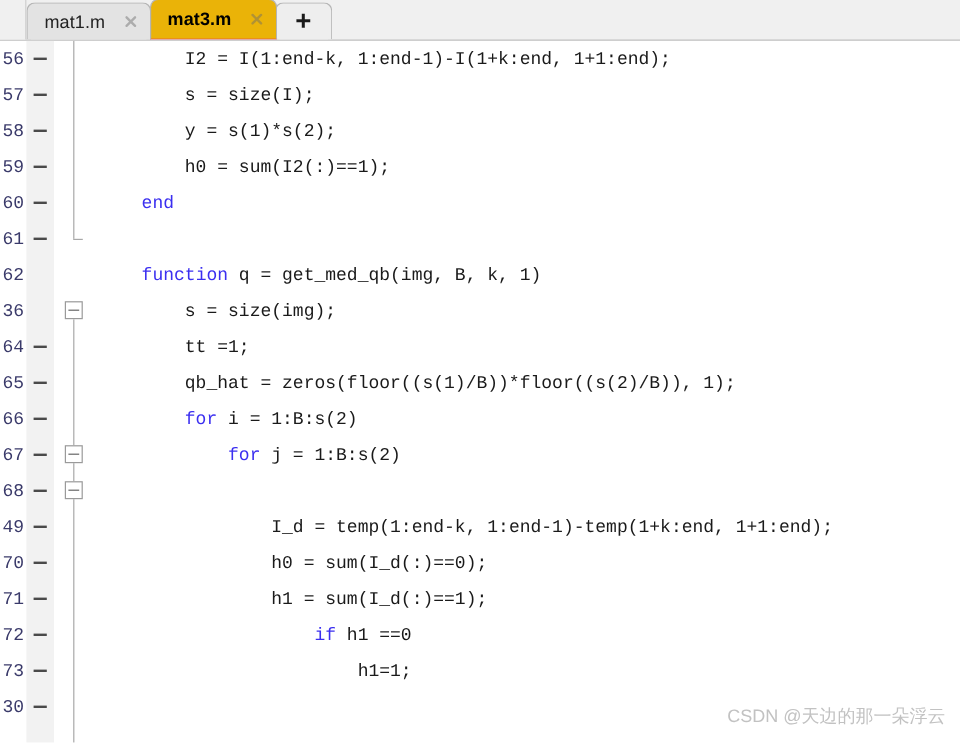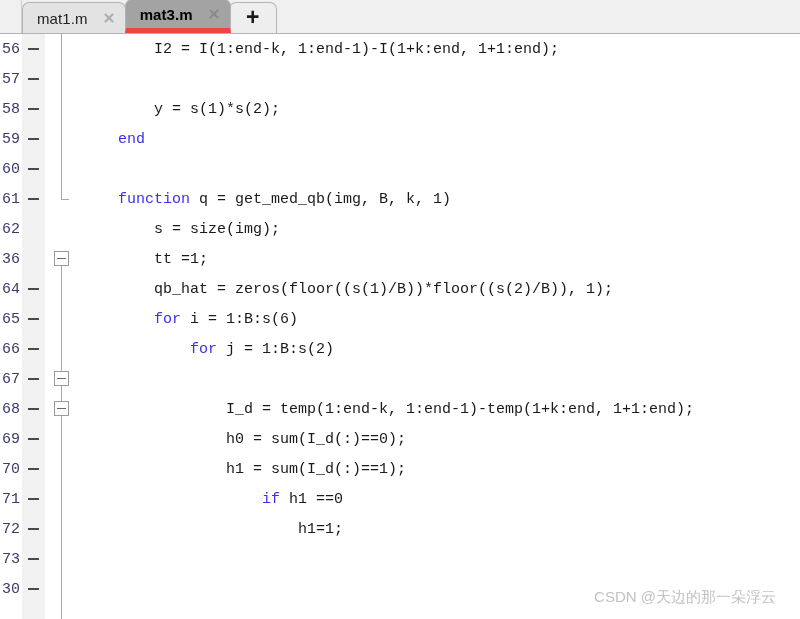--- a/index.html
+++ b/index.html
@@ -50,24 +50,24 @@
     border: 1px solid #b4b4b4;
     border-bottom: none;
     border-top-left-radius: 7px;
     border-top-right-radius: 7px;
     margin-right: -1px;
     box-sizing: border-box;
     position: relative;
     cursor: default;
   }
   .tab.active {
-    background: #a3a3a3;
+    background: #eab308;
     height: 34px;
     z-index: 4;
-    border-bottom: 5px solid #ef4444;
+    border-bottom: 1px solid #ef4444;
   }
   .tab-label {
     font-family: "Liberation Sans", sans-serif;
     font-size: 15px;
     color: #222222;
     white-space: nowrap;
     letter-spacing: 0.1px;
   }
   .tab.active .tab-label {
     color: #000000;
@@ -226,21 +226,21 @@
     font-family: "Liberation Mono", monospace;
     font-size: 15px;
     color: #1a1a1a;
     padding-left: 4px;
     letter-spacing: 0px;
   }
   .kw { color: #3b2ff0; }
 
   .watermark {
     position: absolute;
-    right: 24px;
+    right: 12px;
     bottom: 12px;
     font-family: "Liberation Sans", sans-serif;
     font-size: 15px;
     color: #c2c2c2;
     white-space: nowrap;
     pointer-events: none;
     z-index: 9;
   }
 </style>
 </head>
@@ -337,21 +337,21 @@
               <span></span>
             </span>
           </div>
           <div class="num-row">
             <span class="num-text">68</span>
             <span class="num-dash">
               <span></span>
             </span>
           </div>
           <div class="num-row">
-            <span class="num-text">69</span>
+            <span class="num-text">49</span>
             <span class="num-dash">
               <span></span>
             </span>
           </div>
           <div class="num-row">
             <span class="num-text">70</span>
             <span class="num-dash">
               <span></span>
             </span>
           </div>
@@ -389,29 +389,30 @@
           <div class="fold-line" style="top: 232px; bottom: 0px;"></div>
           <div class="fold-box" style="top: 217px;"></div>
           <div class="fold-box" style="top: 337px;"></div>
           <div class="fold-box" style="top: 367px;"></div>
         </div>
     </div>
 
     <div class="code-area">
       <div id="code-host">
           <div class="code-row"><span>        </span><span>I2 = I(1:end-k, 1:end-1)-I(1+k:end, 1+1:end);</span></div>
-          <div class="code-row"><span>        </span></div>
+          <div class="code-row"><span>        </span><span>s = size(I);</span></div>
           <div class="code-row"><span>        </span><span>y = s(1)*s(2);</span></div>
+          <div class="code-row"><span>        </span><span>h0 = sum(I2(:)==1);</span></div>
           <div class="code-row"><span>    </span><span class="kw">end</span><span></span></div>
           <div class="code-row"><span></span><span></span></div>
           <div class="code-row"><span>    </span><span class="kw">function</span><span> q = get_med_qb(img, B, k, 1)</span></div>
           <div class="code-row"><span>        </span><span>s = size(img);</span></div>
           <div class="code-row"><span>        </span><span>tt =1;</span></div>
           <div class="code-row"><span>        </span><span>qb_hat = zeros(floor((s(1)/B))*floor((s(2)/B)), 1);</span></div>
-          <div class="code-row"><span>        </span><span class="kw">for</span><span> i = 1:B:s(6)</span></div>
+          <div class="code-row"><span>        </span><span class="kw">for</span><span> i = 1:B:s(2)</span></div>
           <div class="code-row"><span>            </span><span class="kw">for</span><span> j = 1:B:s(2)</span></div>
           <div class="code-row"><span>                </span></div>
           <div class="code-row"><span>                </span><span>I_d = temp(1:end-k, 1:end-1)-temp(1+k:end, 1+1:end);</span></div>
           <div class="code-row"><span>                </span><span>h0 = sum(I_d(:)==0);</span></div>
           <div class="code-row"><span>                </span><span>h1 = sum(I_d(:)==1);</span></div>
           <div class="code-row"><span>                    </span><span class="kw">if</span><span> h1 ==0</span></div>
           <div class="code-row"><span>                        </span><span>h1=1;</span></div>
         </div>
       <div class="watermark">CSDN @天边的那一朵浮云</div>
     </div>

